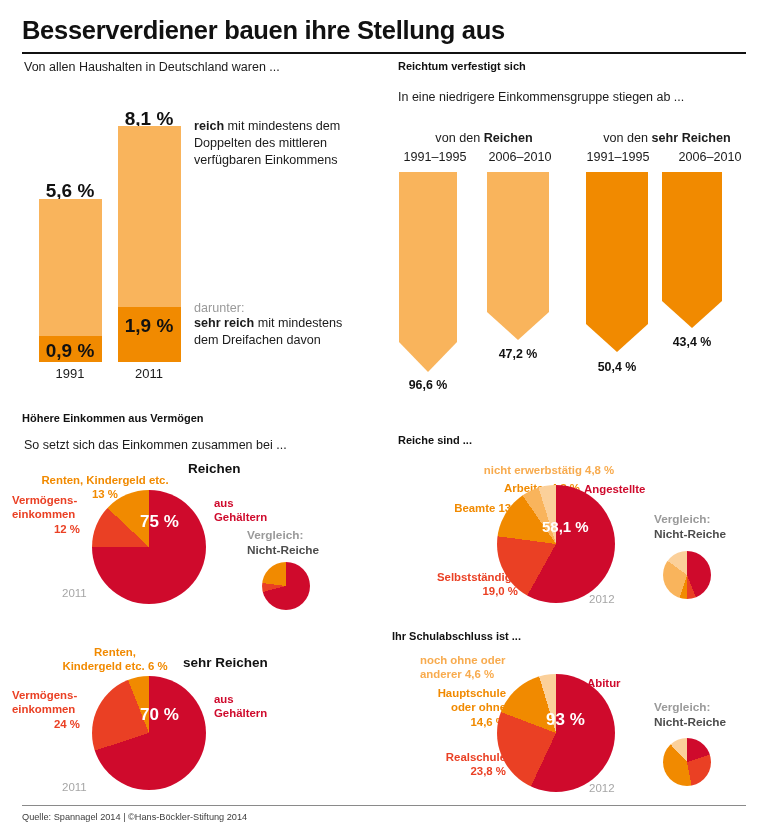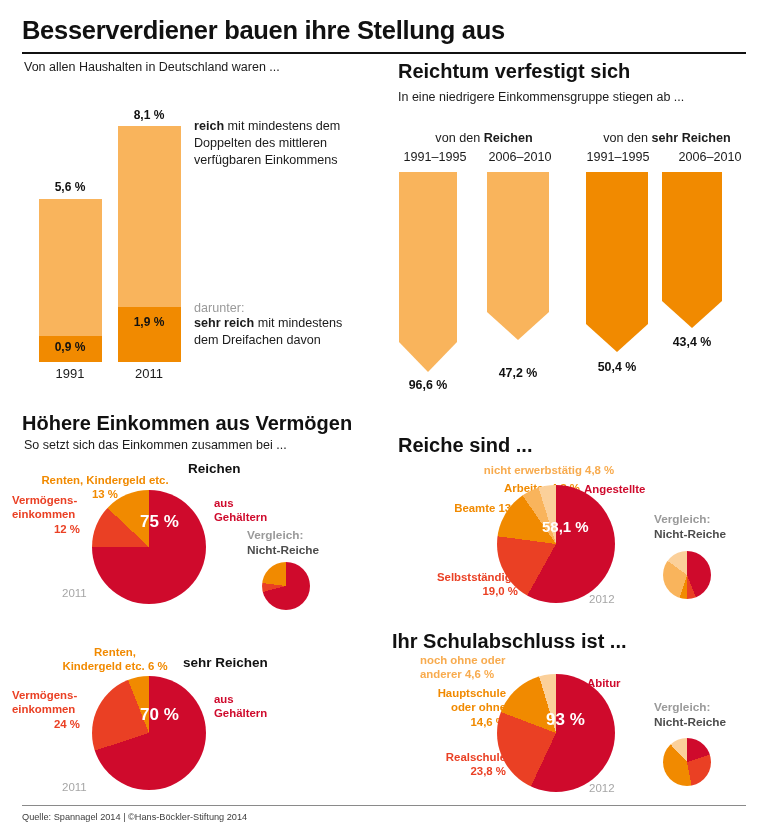--- a/index.html
+++ b/index.html
@@ -26,26 +26,26 @@
   }
   .rule {
     background: #111111;
     height: 2px;
   }
   .sub {
     font-size: 12.5px;
     color: #1b1b1b;
   }
   .secttl {
-    font-size: 20px;
+    font-size: 11px;
     font-weight: bold;
     color: #111111;
   }
   .barlabel {
-    font-size: 12px;
+    font-size: 19px;
     font-weight: bold;
     color: #111111;
     text-align: center;
   }
   .yearlabel {
     font-size: 13px;
     color: #1b1b1b;
     text-align: center;
   }
   .legbold { font-weight: bold; }
@@ -143,21 +143,21 @@
   <div class="abs arrowtop" style="left:390px; top:150px; width:90px;">1991–1995</div>
   <svg class="abs" style="left:399px; top:172px;" width="58" height="200" viewBox="0 0 58 200">
     <polygon points="0,0 58,0 58,170 29,200 0,170" fill="#f9b45c"></polygon>
   </svg>
   <div class="abs arrowhead-lbl" style="left:385px; top:378px; width:86px;">96,6 %</div>
 
   <div class="abs arrowtop" style="left:470px; top:150px; width:100px;">2006–2010</div>
   <svg class="abs" style="left:487px; top:172px;" width="62" height="168" viewBox="0 0 62 168">
     <polygon points="0,0 62,0 62,140 31,168 0,140" fill="#f9b45c"></polygon>
   </svg>
-  <div class="abs arrowhead-lbl" style="left:475px; top:347px; width:86px;margin-top:19px;">47,2 %</div>
+  <div class="abs arrowhead-lbl" style="left:475px; top:347px; width:86px;">47,2 %</div>
 
   <div class="abs arrowtop" style="left:570px; top:150px; width:96px;">1991–1995</div>
   <svg class="abs" style="left:586px; top:172px;" width="62" height="180" viewBox="0 0 62 180">
     <polygon points="0,0 62,0 62,152 31,180 0,152" fill="#f18a00"></polygon>
   </svg>
   <div class="abs arrowhead-lbl" style="left:574px; top:360px; width:86px;">50,4 %</div>
 
   <div class="abs arrowtop" style="left:660px; top:150px; width:100px;">2006–2010</div>
   <svg class="abs" style="left:662px; top:172px;" width="60" height="156" viewBox="0 0 60 156">
     <polygon points="0,0 60,0 60,129 30,156 0,129" fill="#f18a00"></polygon>

